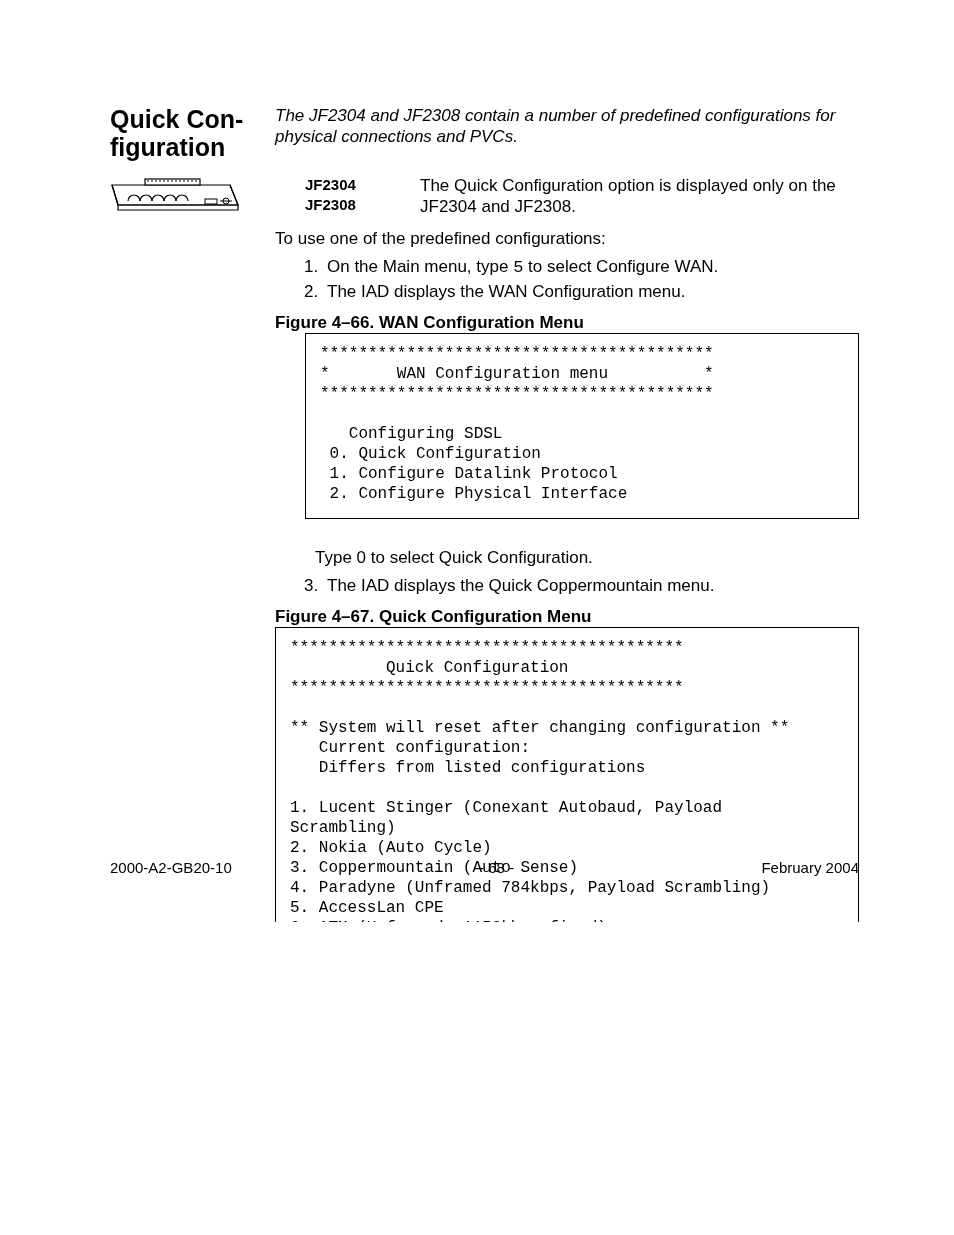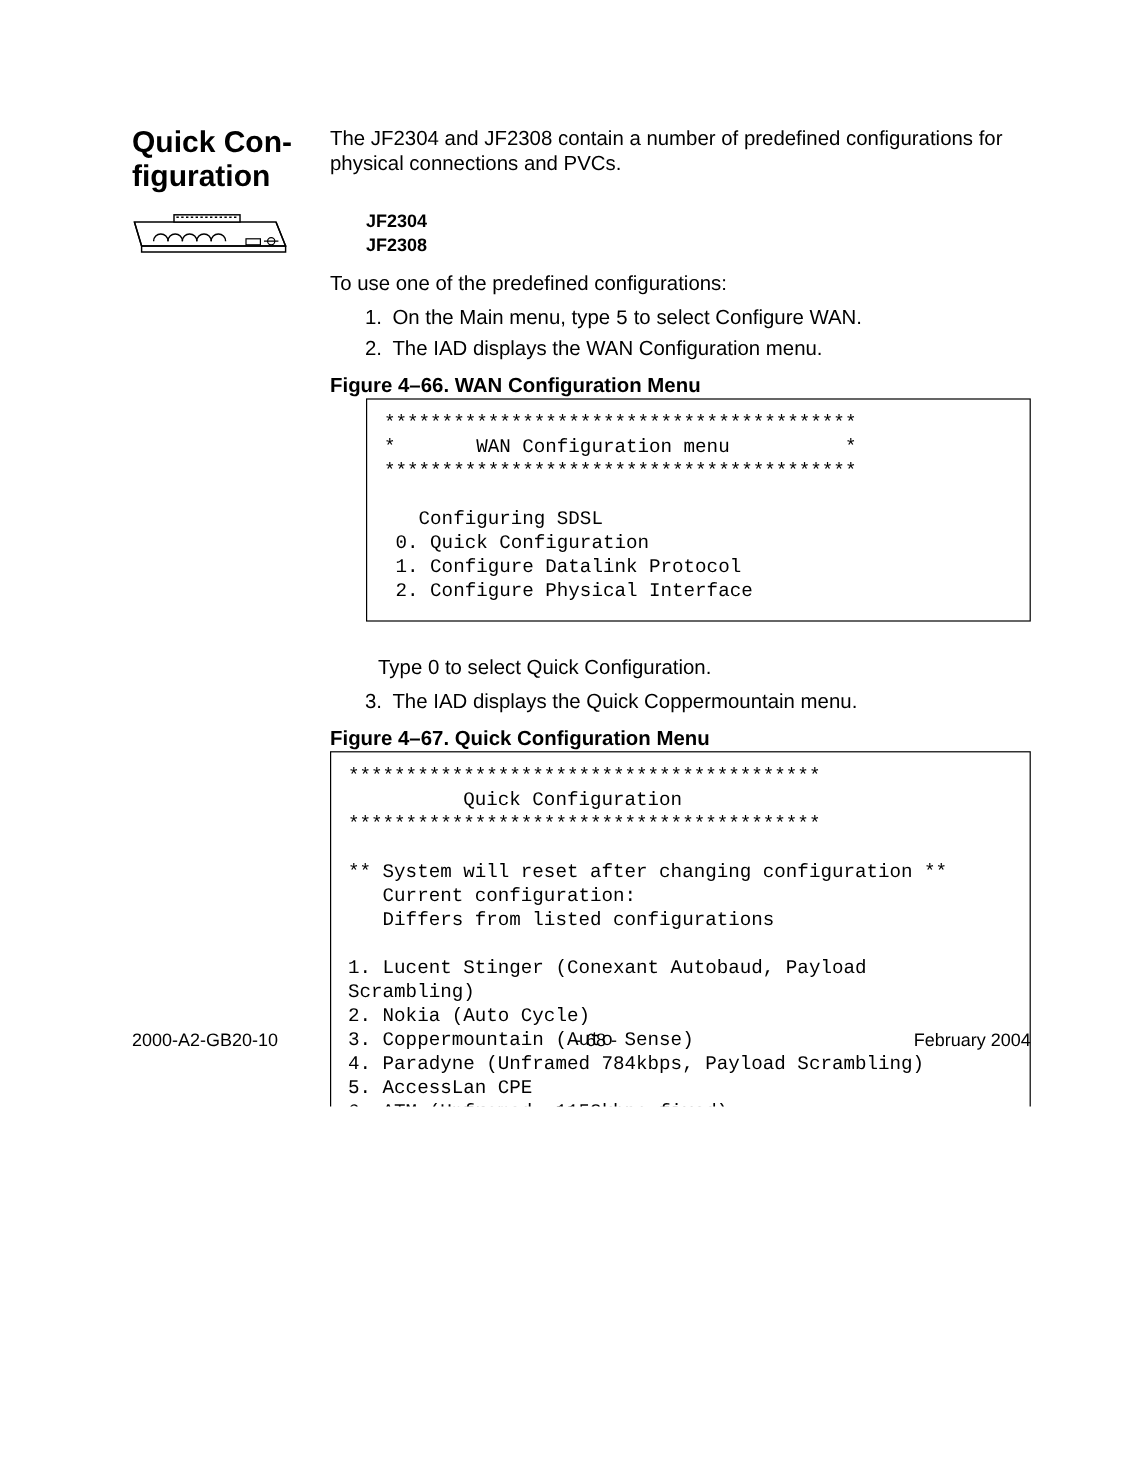--- a/index.html
+++ b/index.html
@@ -20,20 +20,21 @@
   .two-col {
     display: flex;
     align-items: flex-start;
   }
   .left-col {
     width: 165px;
     flex: 0 0 165px;
   }
   .right-col {
     flex: 1;
+    font-style: italic;
   }
   .section-title {
     font-weight: bold;
     font-size: 25px;
     line-height: 1.12;
   }
   .intro {
     line-height: 1.25;
   }
   .note-row {
@@ -142,20 +143,21 @@
         </g>
         <rect x="95" y="22" width="12" height="5" fill="none" stroke="#000" stroke-width="1"></rect>
         <circle cx="116" cy="24" r="3" fill="none" stroke="#000" stroke-width="1"></circle>
         <line x1="110" y1="24" x2="122" y2="24" stroke="#000" stroke-width="1"></line>
       </svg>
     </div>
     <div class="note-labels">
       <div>JF2304</div>
       <div>JF2308</div>
     </div>
+    <div class="note-text">The Quick Configuration option is displayed only on the JF2304 and JF2308.</div>
   </div>
 
   <div class="body-block">
     <div class="para">To use one of the predefined configurations:</div>
 
     <ol class="steps" start="1">
       <li><span>On the Main menu, type <span style="font-family:'Courier New',monospace">5</span> to select Configure WAN.</span></li>
       <li>The IAD displays the WAN Configuration menu.</li>
     </ol>
 

